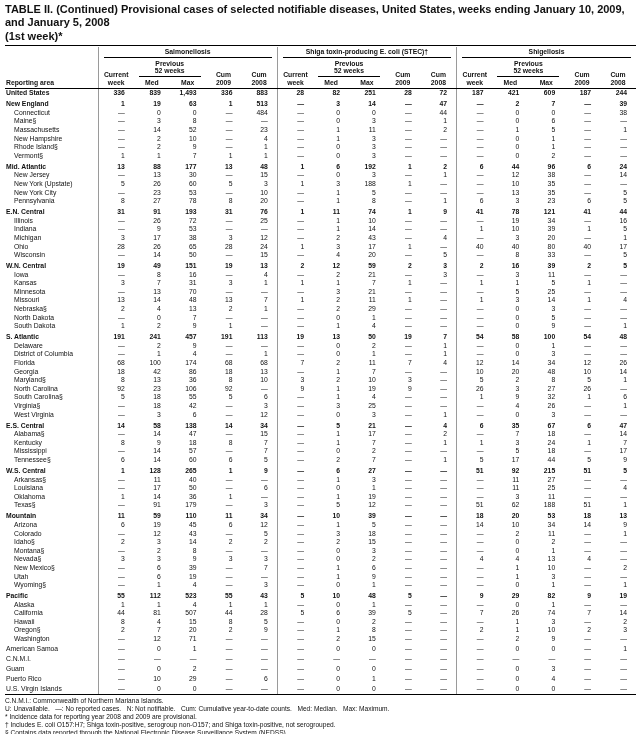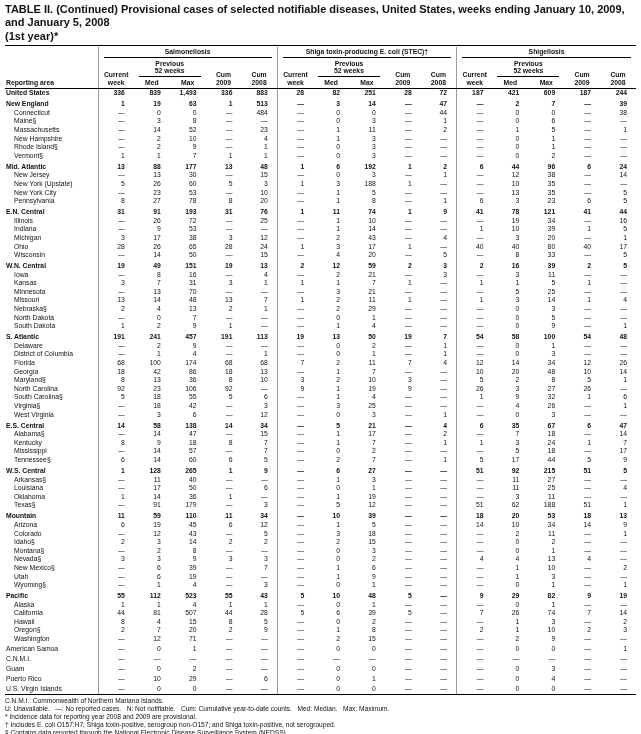--- a/index.html
+++ b/index.html
@@ -46,21 +46,21 @@
     font-size: 6.6px; line-height: 8.0px; white-space: pre-wrap;
   }
 </style>
 </head>
 <body>
 
 <div class="page">
 
   <div class="title-block">
     <div>TABLE II. (Continued) Provisional cases of selected notifiable diseases, United States, weeks ending January 10, 2009, and January 5, 2008</div>
-    <div>(1st year)*</div>
+    <div>(1st week)*</div>
   </div>
 
   <table class="tbl">
     <colgroup>
       <col class="c-area">
       <col class="c-num" span="15">
     </colgroup>
     <thead>
       <tr>
         <th class="area-head hb" rowspan="3"><span>Reporting area</span></th>

